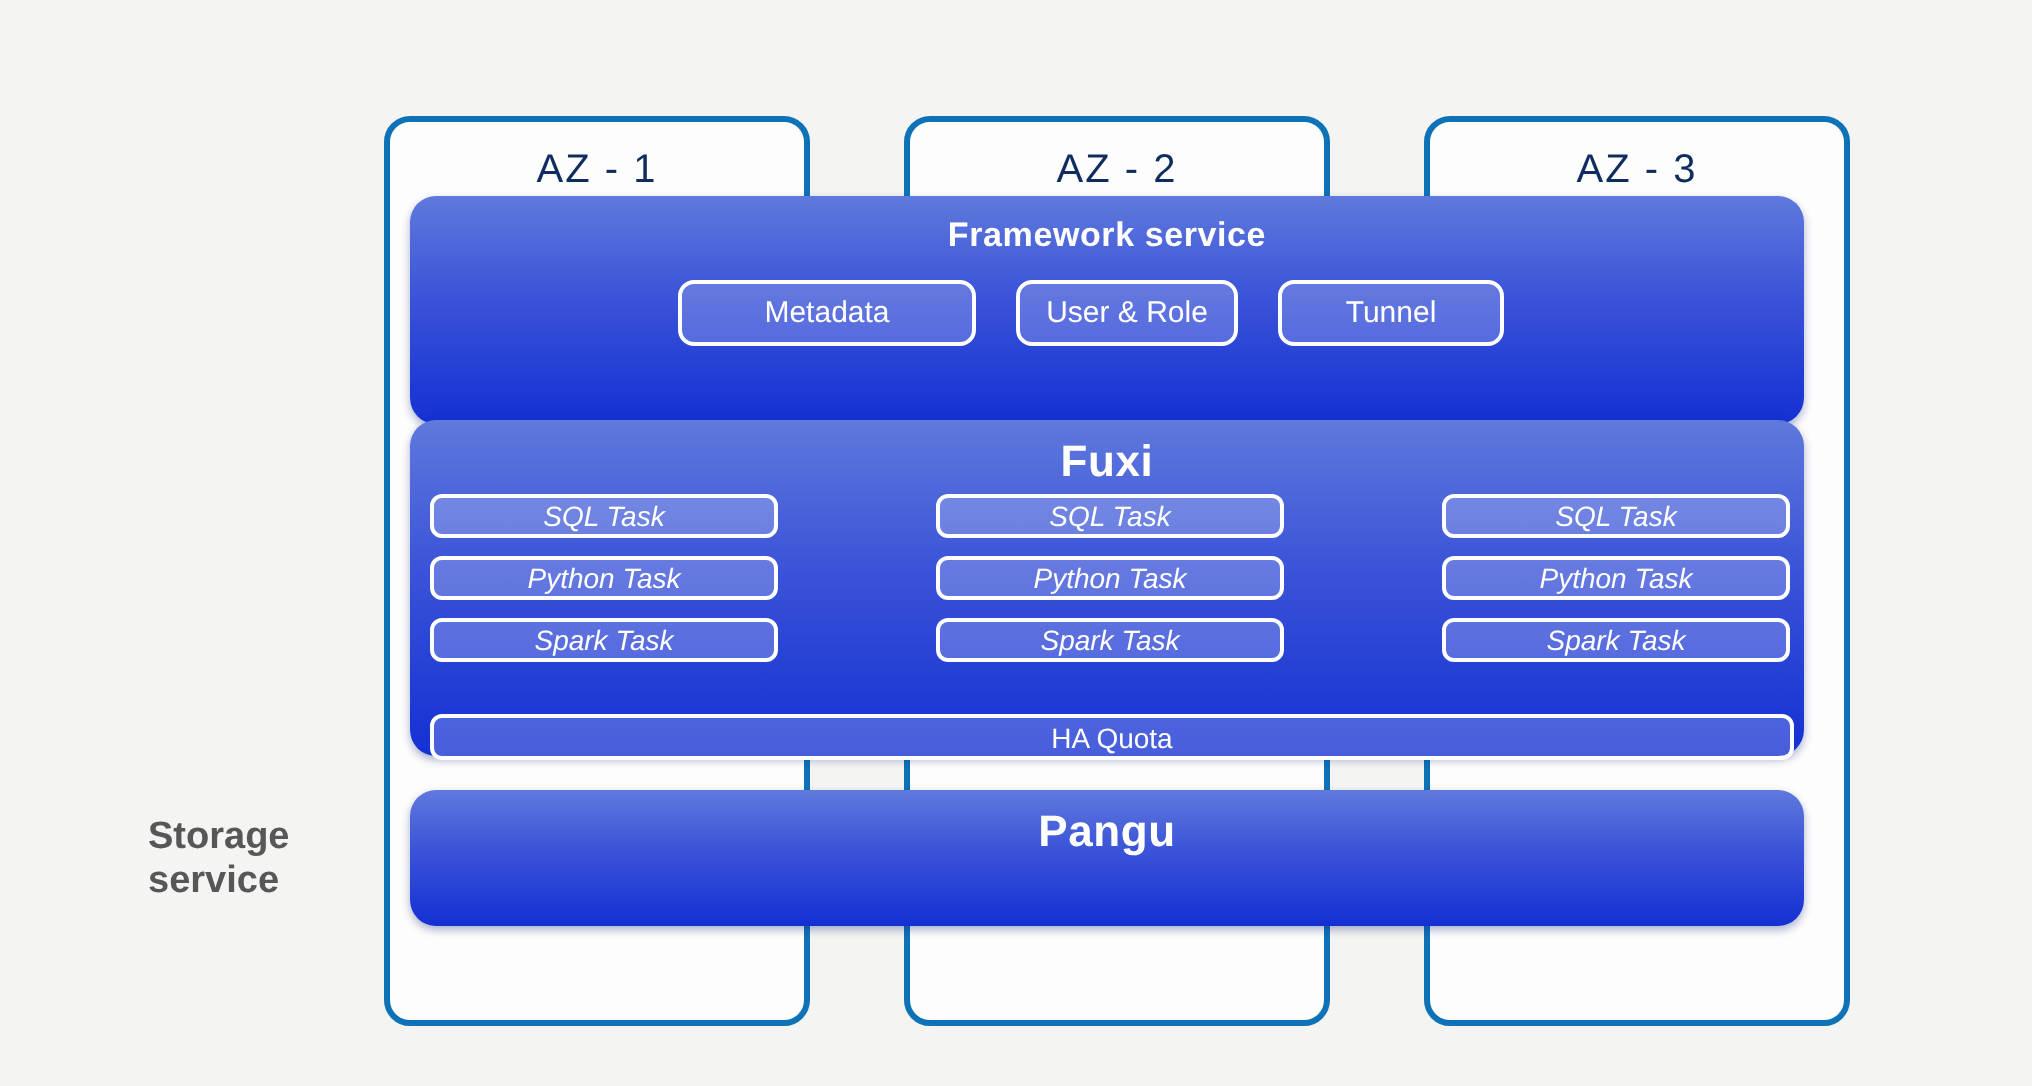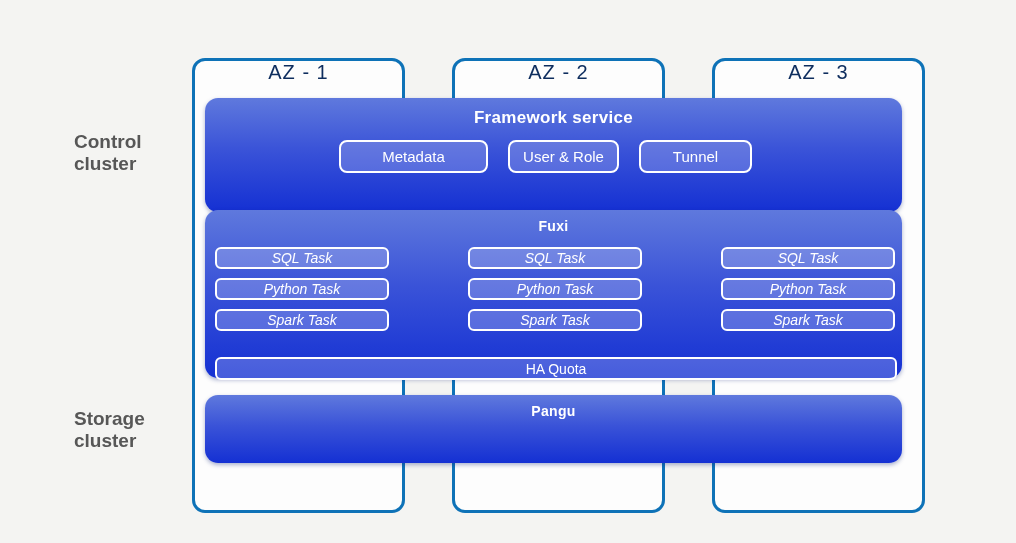--- a/index.html
+++ b/index.html
@@ -34,21 +34,21 @@
     height: 455px;
     box-sizing: border-box;
     background: #fdfdfd;
     border: 3px solid #0e72b7;
     border-radius: 13px;
   }
   .az-col.c1 { left: 192px; }
   .az-col.c2 { left: 452px; }
   .az-col.c3 { left: 712px; }
   .az-title {
-    margin-top: 0;
+    margin-top: 13px;
     text-align: center;
     font-size: 20px;
     color: #0e2d5e;
     letter-spacing: 1px;
   }
 
   
   .cluster-box {
     position: absolute;
     left: 205px;
@@ -58,21 +58,21 @@
     border-radius: 13px;
     box-shadow: 0 2px 4px rgba(15, 35, 120, 0.35);
   }
   .box-framework { top: 98px;  height: 114px; }
   .box-fuxi      { top: 210px; height: 168px; }
   .box-pangu     { top: 395px; height: 68px; }
 
   .box-title {
     text-align: center;
     color: #ffffff;
-    font-size: 14px;
+    font-size: 22px;
     font-weight: 600;
     padding-top: 8px;
     letter-spacing: 0.3px;
   }
   .box-framework .box-title { font-size: 17px; padding-top: 10px; }
 
   
   .pill-row {
     position: absolute;
     left: 0;
@@ -141,22 +141,21 @@
     align-items: center;
     justify-content: center;
     margin-top: 16px;
   }
 </style>
 </head>
 <body>
 
 <div class="canvas">
 
-  <div class="row-label control">Control cluster</div>
-  <div class="row-label storage">Storage cluster</div>
+  <div class="row-label storage">Storage service</div>
 
   <div class="az-col c1">
     <div class="az-title">AZ - 1</div>
   </div>
   <div class="az-col c2">
     <div class="az-title">AZ - 2</div>
   </div>
   <div class="az-col c3">
     <div class="az-title">AZ - 3</div>
   </div>

